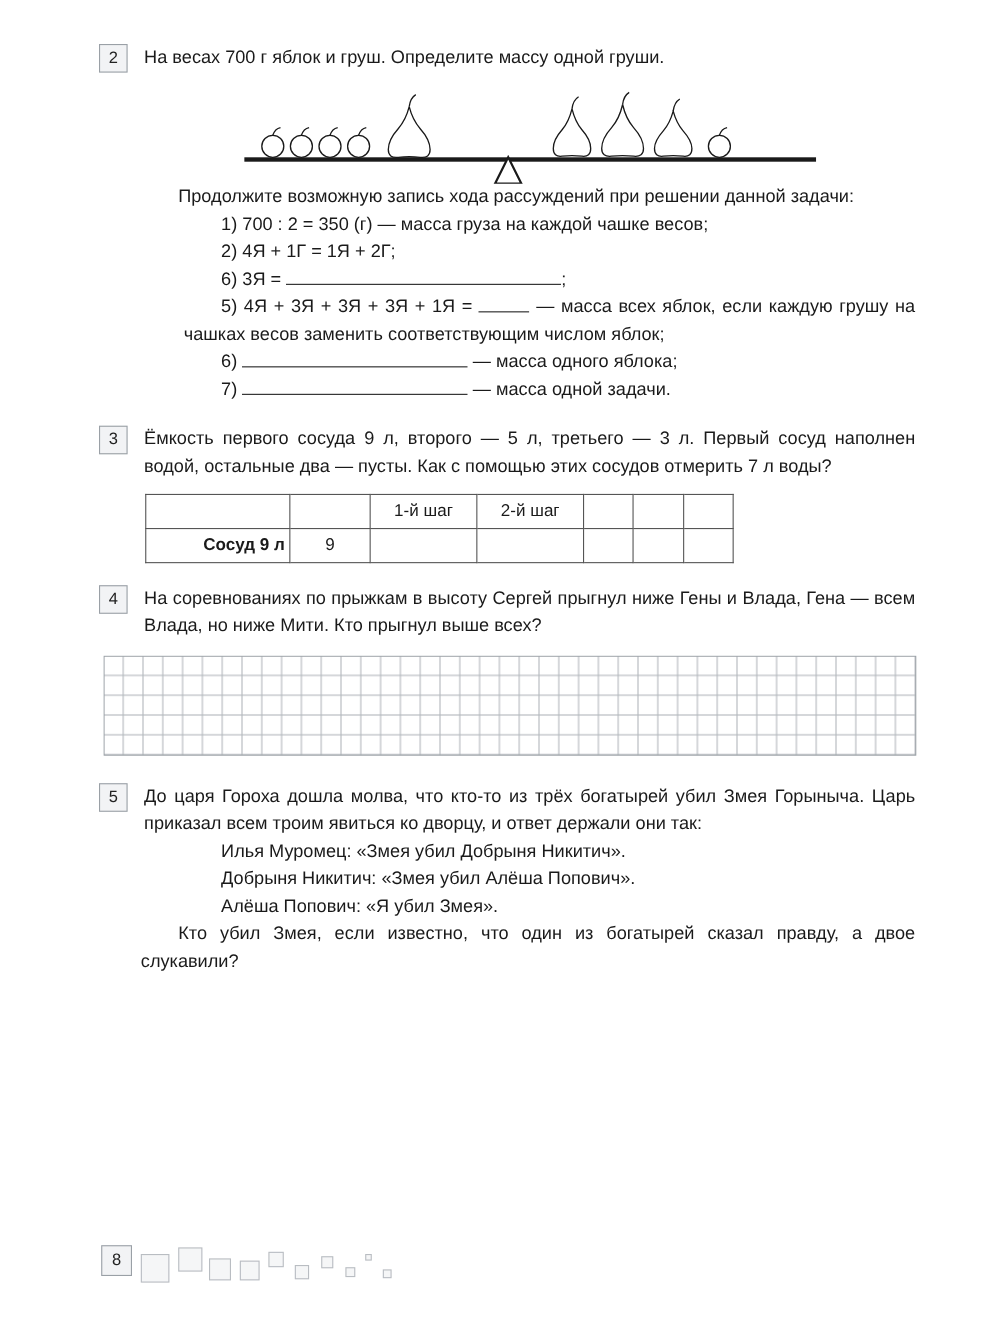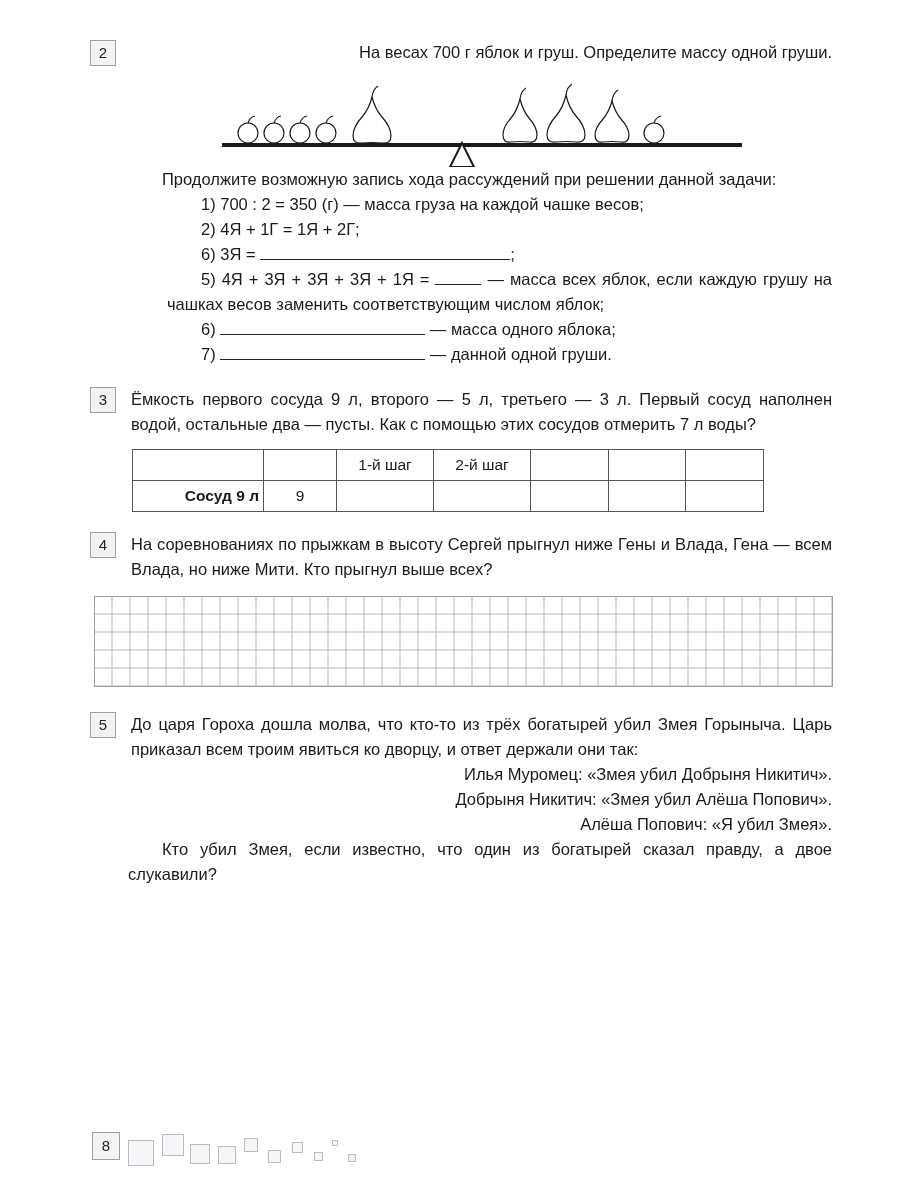--- a/index.html
+++ b/index.html
@@ -46,21 +46,21 @@
     line-height: 24px;
     text-align: center;
     color: #222;
   }
   .task-body {
     margin-left: 39px;
     font-size: 16.5px;
     line-height: 25px;
     text-align: justify;
   }
-  .task-body.nojust { text-align: right; }
+  .task-body.nojust { text-align: left; }
   .indent { text-indent: 34px; margin-left: 36px; }
   .line { display: block; }
   .blank {
     display: inline-block;
     border-bottom: 1px solid #222;
     vertical-align: baseline;
     height: 16px;
   }
   .b-long  { width: 250px; }
   .b-mid   { width: 205px; }
@@ -71,21 +71,21 @@
     position: relative;
     height: 90px;
     margin: 10px 0 2px 0;
   }
   .scale-svg { position: absolute; left: 130px; top: 0; }
 
   
   .vessel-table {
     border-collapse: collapse;
     margin: 12px 0 0 40px;
-    width: 632px;
+    width: 535px;
     font-size: 15.5px;
   }
   .vessel-table td {
     border: 1px solid #555;
     height: 30px;
     text-align: center;
     padding: 0 4px;
   }
   .vessel-table td.lbl {
     font-weight: bold;
@@ -202,21 +202,21 @@
         <div class="line indent">
           <span>5) 4Я + 3Я + 3Я + 3Я + 1Я = </span><span class="blank b-short"></span>
           <span>— масса всех яблок, если каждую грушу на чашках весов заменить соответствующим числом яблок;</span>
         </div>
         <div class="line indent">
           <span>6) </span><span class="blank b-mid"></span>
           <span>— масса одного яблока;</span>
         </div>
         <div class="line indent">
           <span>7) </span><span class="blank b-mid"></span>
-          <span>— данной одной груши.</span>
+          <span>— масса одной задачи.</span>
         </div>
       </div>
     </div>
 
     <div class="spacer-md"></div>
 
     <div class="task">
       <div class="task-num">3</div>
       <div class="task-body">Ёмкость первого сосуда 9 л, второго — 5 л, третьего — 3 л. Первый сосуд наполнен водой, остальные два — пусты. Как с помощью этих сосудов отмерить 7 л воды?</div>
 

